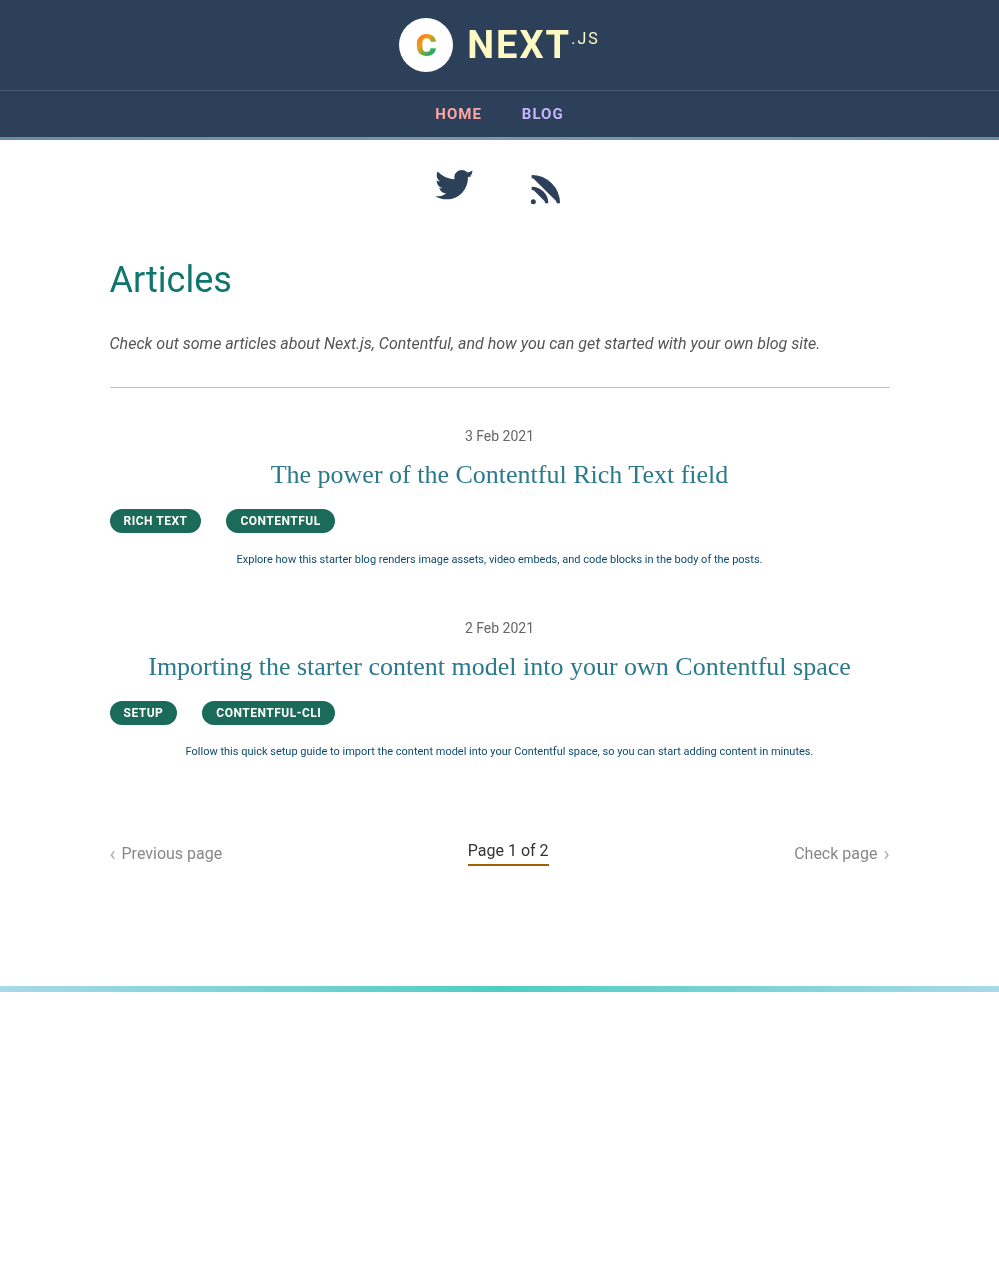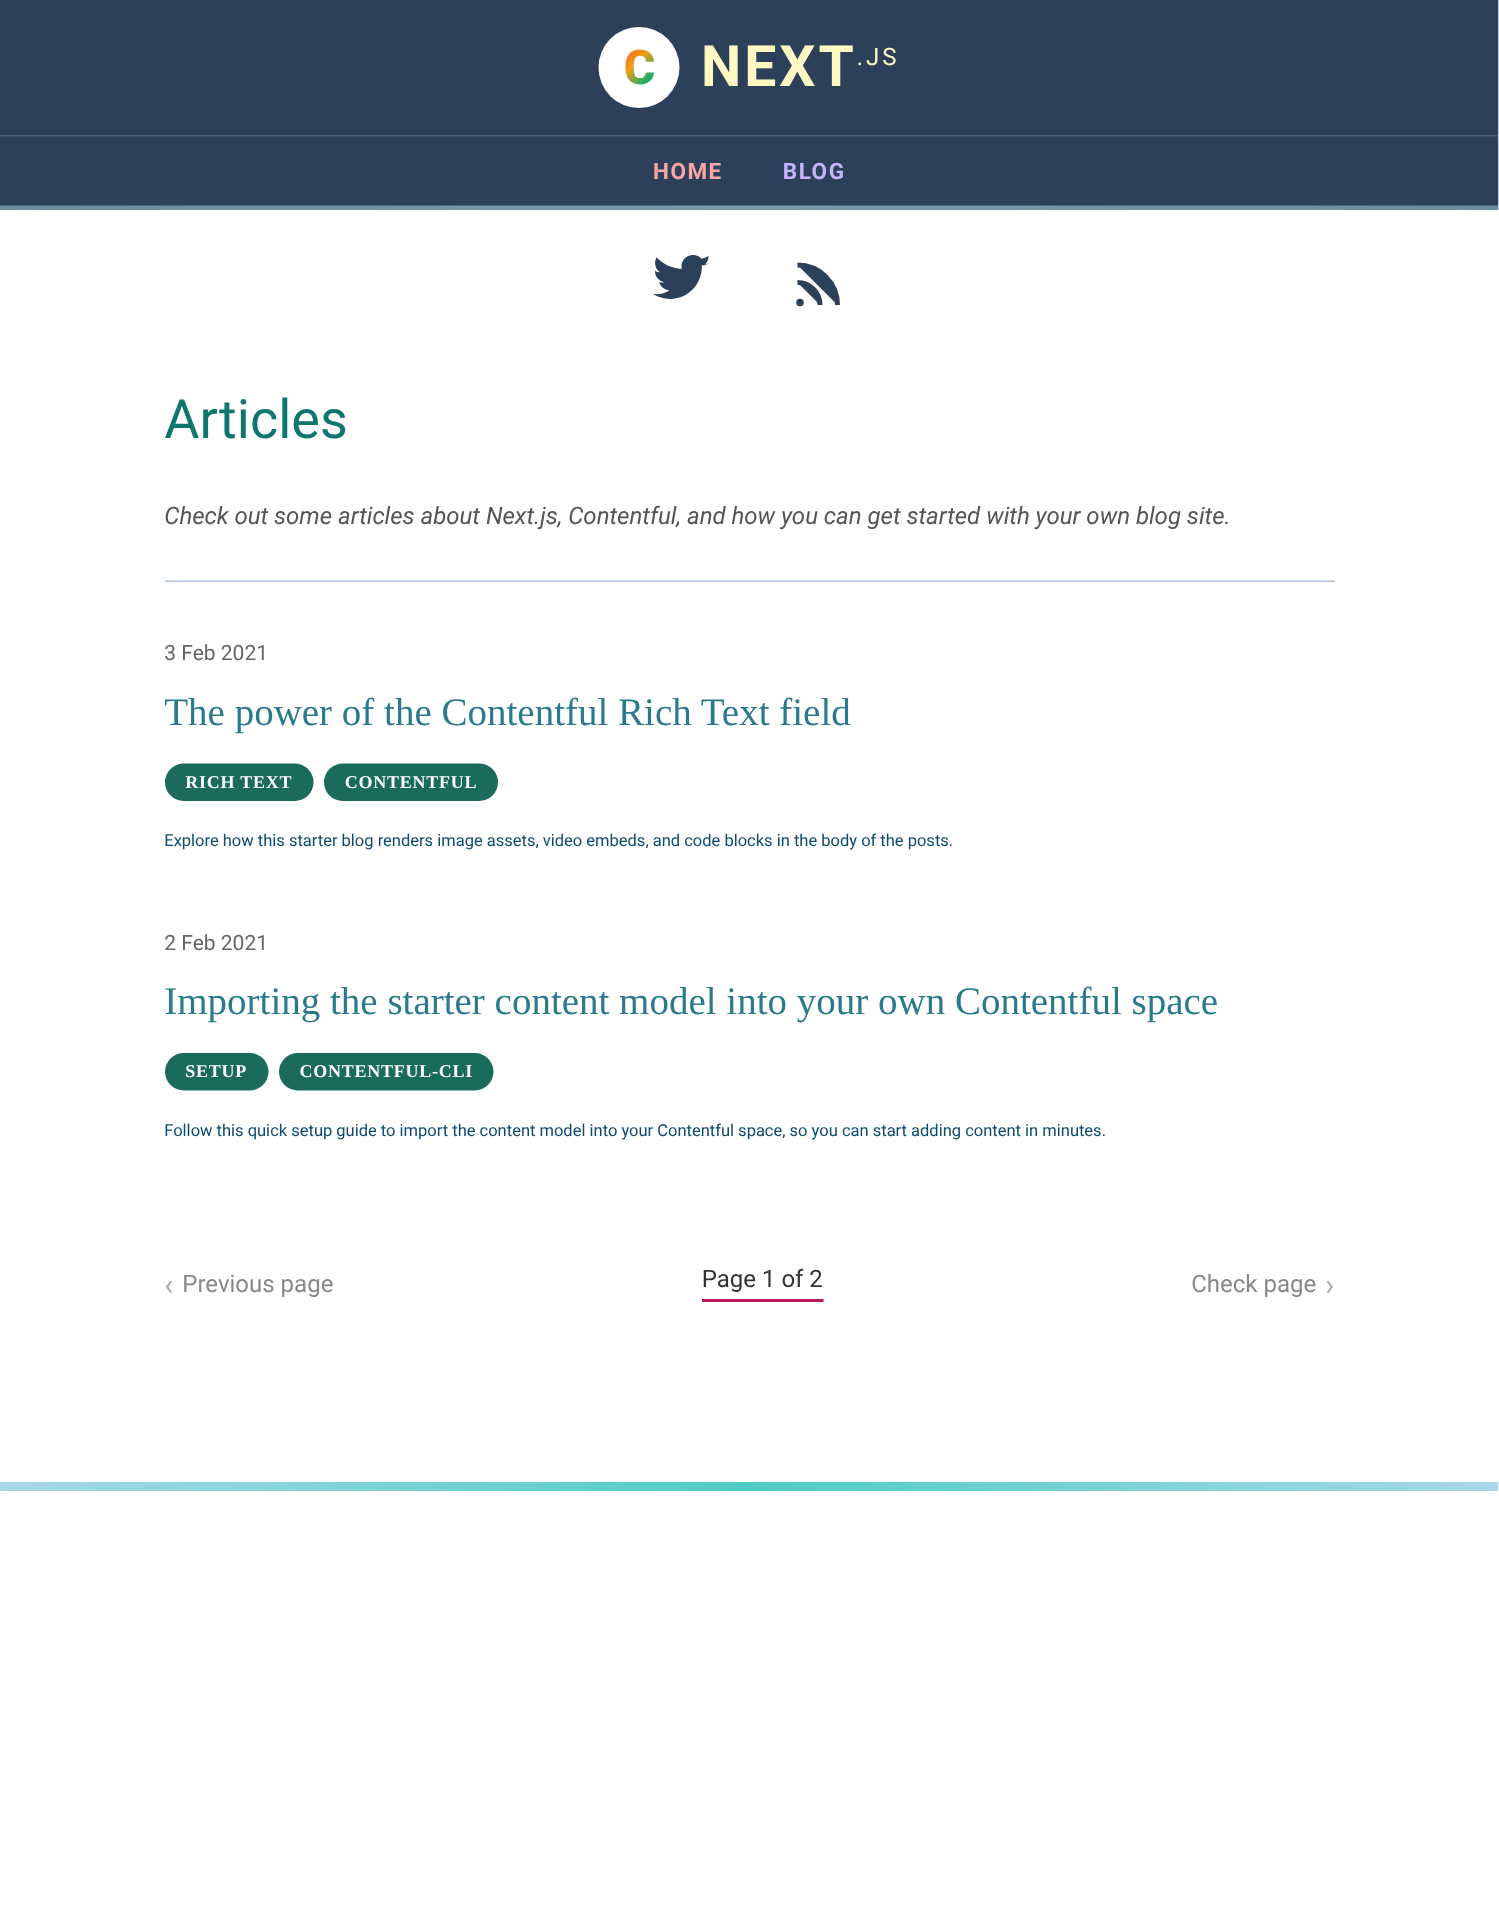--- a/index.html
+++ b/index.html
@@ -111,41 +111,41 @@
 
     .divider {
       border: none;
       border-top: 1px solid #b0c4d8;
       margin-bottom: 40px;
     }
 
     
     .article {
       margin-bottom: 50px;
+      text-align: center;
     }
     .article-date {
       font-size: 14px;
       color: #666;
       margin-bottom: 14px;
     }
     .article-title {
       font-size: 26px;
       font-weight: 500;
       color: #2a7a8c;
       margin-bottom: 18px;
       line-height: 1.3;
       cursor: pointer;
       font-family: Liberation Serif, serif;
     }
     .tags {
       display: flex;
-      gap: 7px;
+      gap: 25px;
       margin-bottom: 18px;
       flex-wrap: wrap;
-      font-family: Liberation Serif, serif;
     }
     .tag {
       background: #1a6b5a;
       color: #fff;
       border-radius: 20px;
       padding: 5px 14px;
       font-size: 12px;
       font-weight: 700;
       letter-spacing: 0.5px;
       cursor: pointer;
@@ -175,21 +175,21 @@
       border: none;
       font-family: inherit;
     }
     .page-nav-btn .chevron {
       font-size: 20px;
       color: #aaa;
     }
     .page-info {
       font-size: 16px;
       color: #333;
-      border-bottom: 2px solid #be185d;
+      border-bottom: 2px solid #a16207;
       padding-bottom: 4px;
     }
 
     
     .footer-bar {
       height: 6px;
       background: linear-gradient(90deg, #a8d8ea, #4ecdc4, #a8d8ea);
       margin-top: 40px;
     }
   </style>

